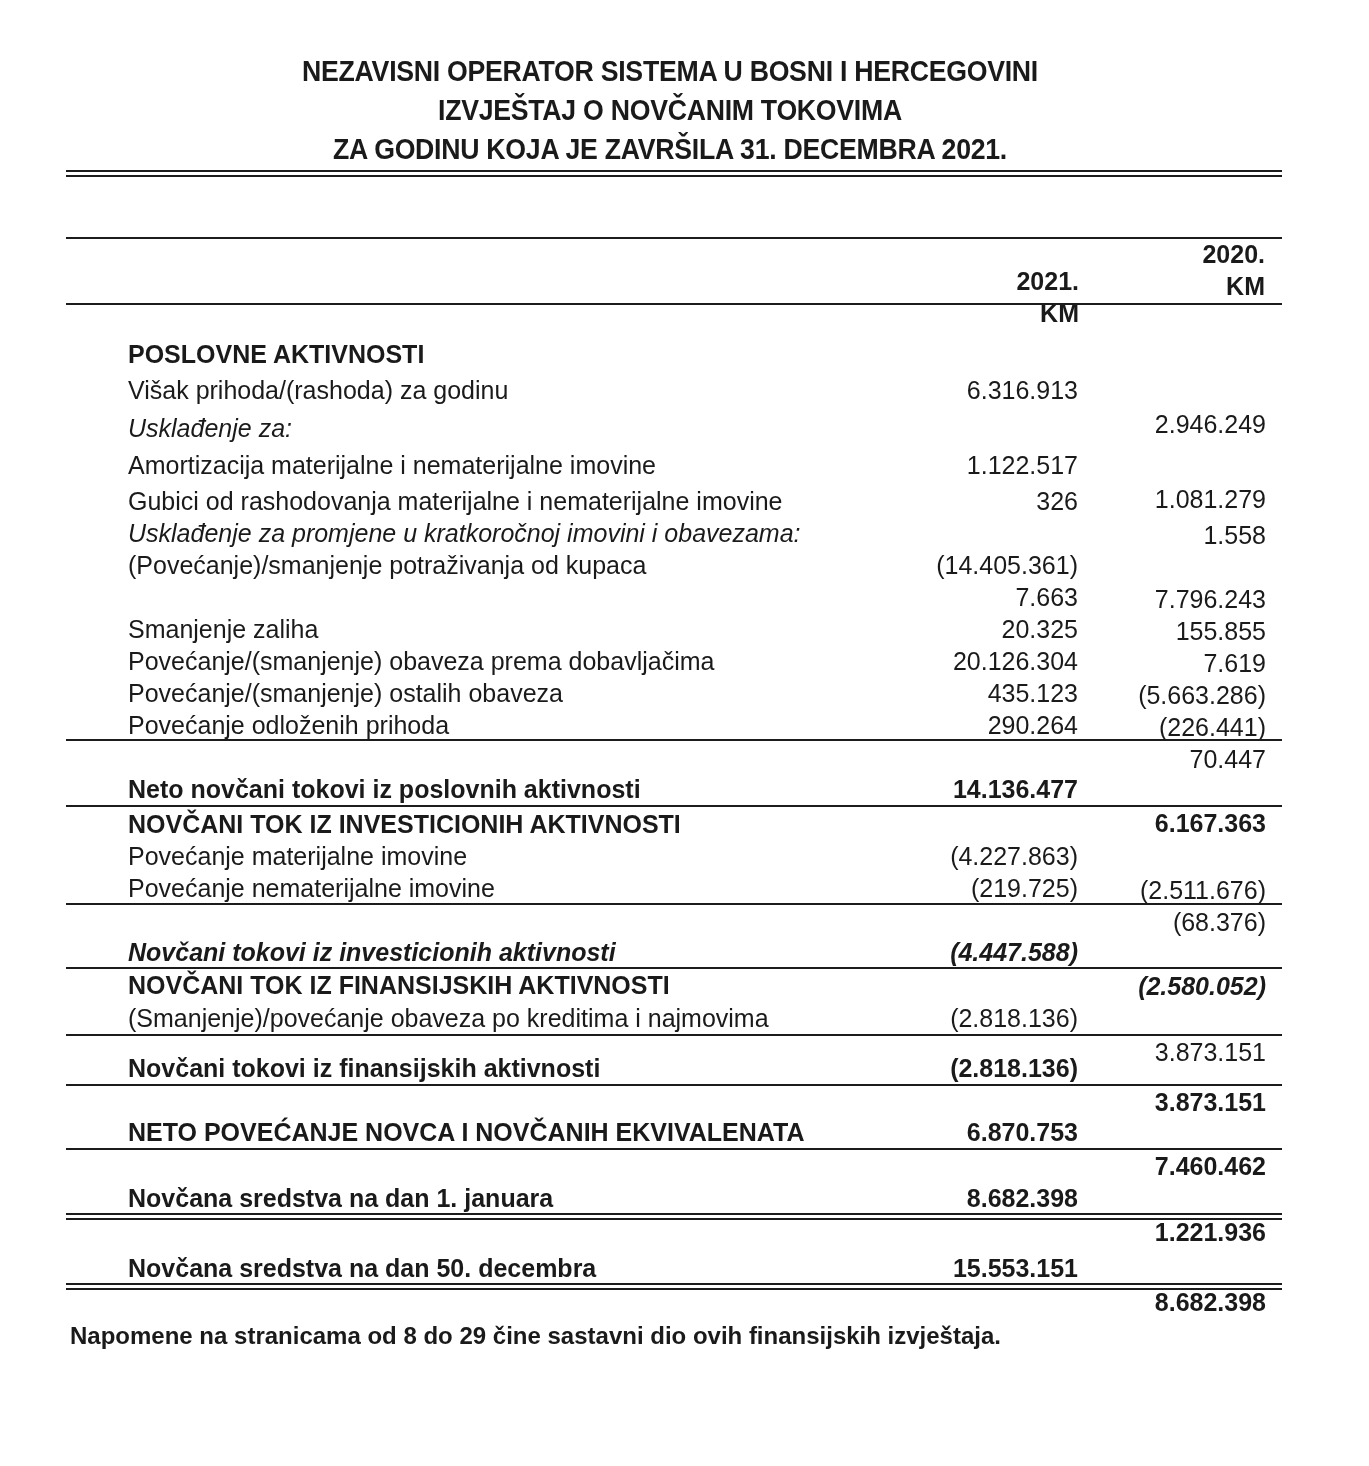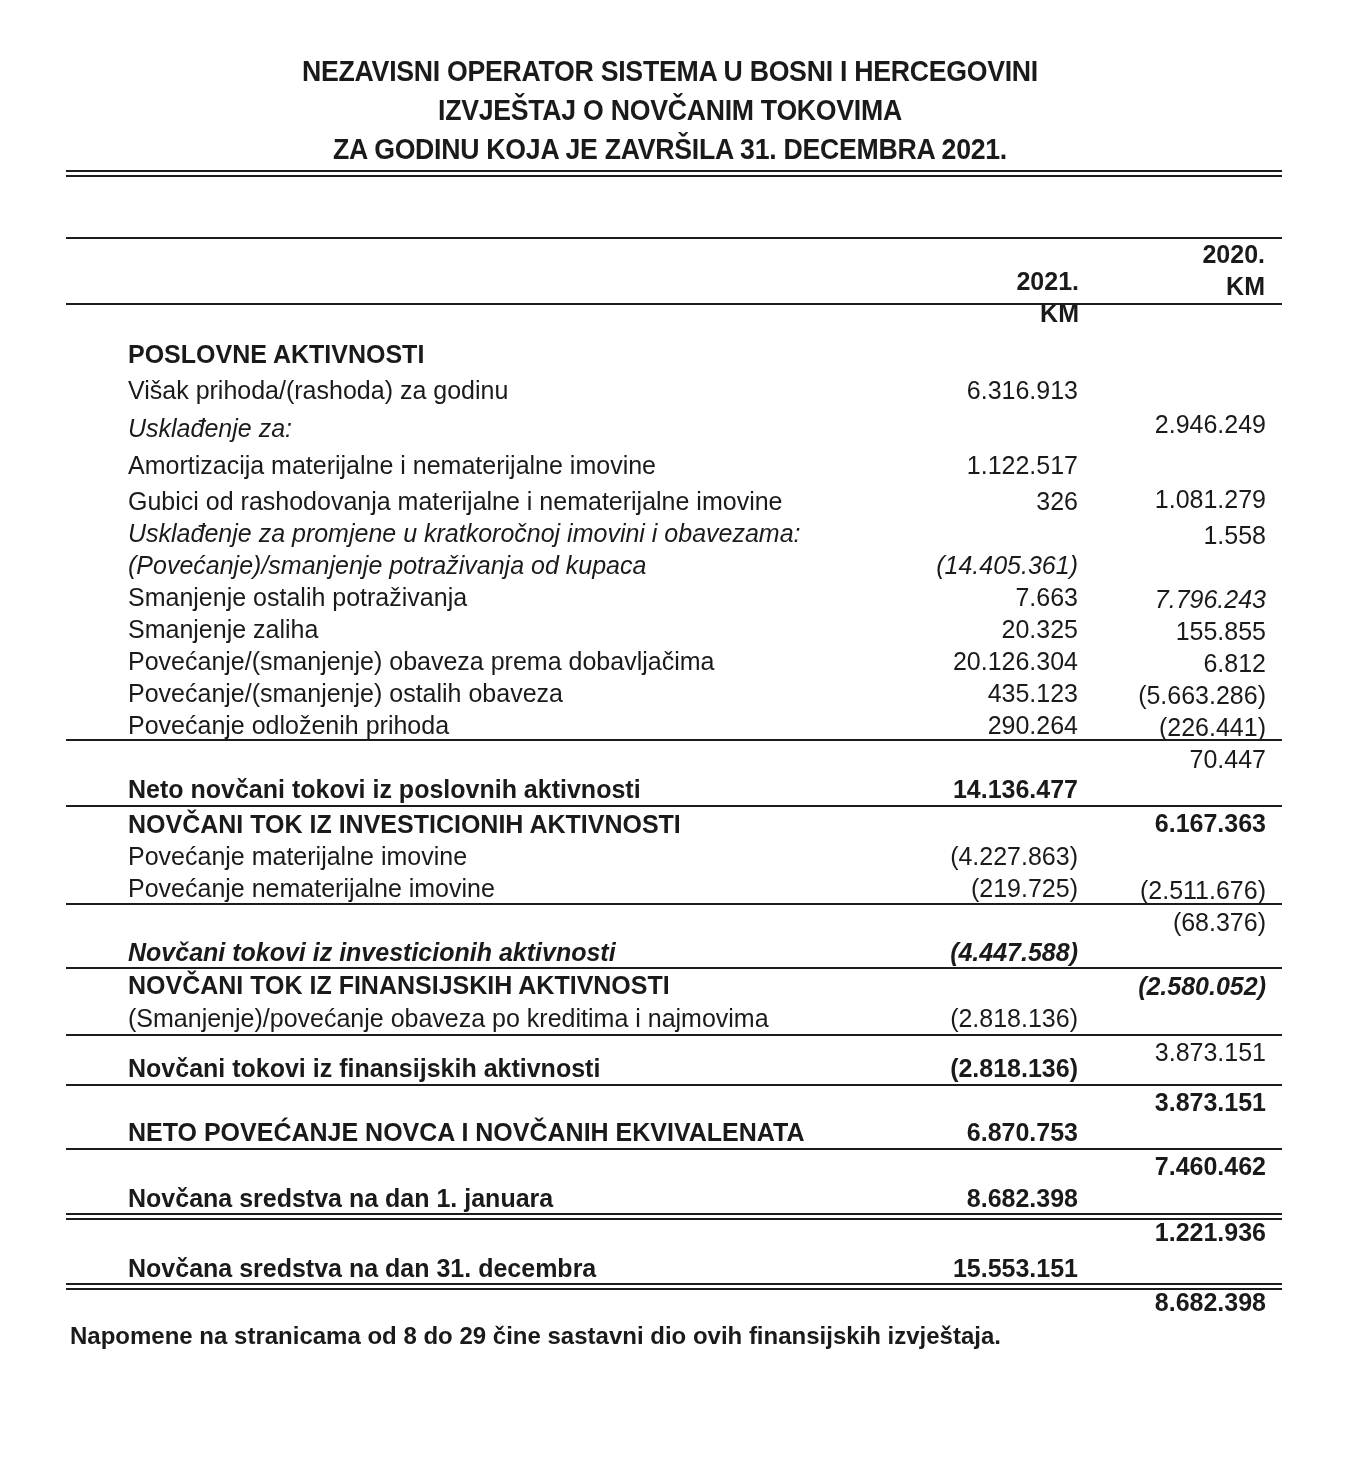--- a/index.html
+++ b/index.html
@@ -71,34 +71,33 @@
   <span class="v2">1.081.279</span>
 </div>
 <div class="row" style="top:485px;">
   <span class="label">Gubici od rashodovanja materijalne i nematerijalne imovine</span>
   <span class="v1">326</span>
   <span class="v2">1.558</span>
 </div>
 <div class="row italic" style="top:517px;">
   <span class="label">Usklađenje za promjene u kratkoročnoj imovini i obavezama:</span>
 </div>
-<div class="row" style="top:549px;font-style:italic;">
+<div class="row" style="top:549px;">
   <span class="label">(Povećanje)/smanjenje potraživanja od kupaca</span>
   <span class="v1">(14.405.361)</span>
   <span class="v2">7.796.243</span>
 </div>
 <div class="row" style="top:581px;">
-  <span class="label">Smanjenje ostalih potraživanja</span>
   <span class="v1">7.663</span>
   <span class="v2">155.855</span>
 </div>
 <div class="row" style="top:613px;">
   <span class="label">Smanjenje zaliha</span>
   <span class="v1">20.325</span>
-  <span class="v2">6.812</span>
+  <span class="v2">7.619</span>
 </div>
 <div class="row" style="top:645px;">
   <span class="label">Povećanje/(smanjenje) obaveza prema dobavljačima</span>
   <span class="v1">20.126.304</span>
   <span class="v2">(5.663.286)</span>
 </div>
 <div class="row" style="top:677px;">
   <span class="label">Povećanje/(smanjenje) ostalih obaveza</span>
   <span class="v1">435.123</span>
   <span class="v2">(226.441)</span>
@@ -164,19 +163,19 @@
 <div class="line" style="top:1148px;"></div>
 
 <div class="row bold" style="top:1182px;">
   <span class="label">Novčana sredstva na dan 1. januara</span>
   <span class="v1">8.682.398</span>
   <span class="v2">1.221.936</span>
 </div>
 <div class="dline" style="top:1213px;"></div>
 
 <div class="row bold" style="top:1252px;">
-  <span class="label">Novčana sredstva na dan 31. decembra</span>
+  <span class="label">Novčana sredstva na dan 50. decembra</span>
   <span class="v1">15.553.151</span>
   <span class="v2">8.682.398</span>
 </div>
 <div class="dline" style="top:1283px;"></div>
 
 <div class="note">Napomene na stranicama od 8 do 29 čine sastavni dio ovih finansijskih izvještaja.</div>
 
 </body></html>

